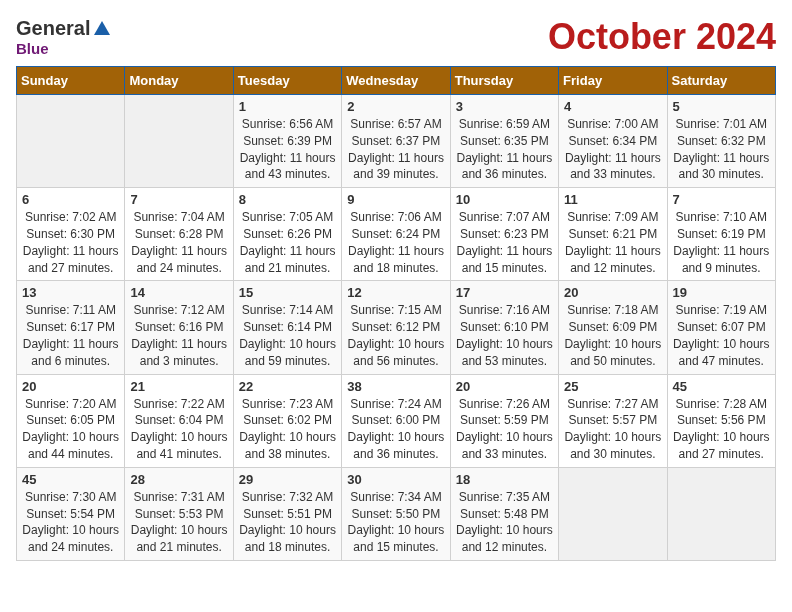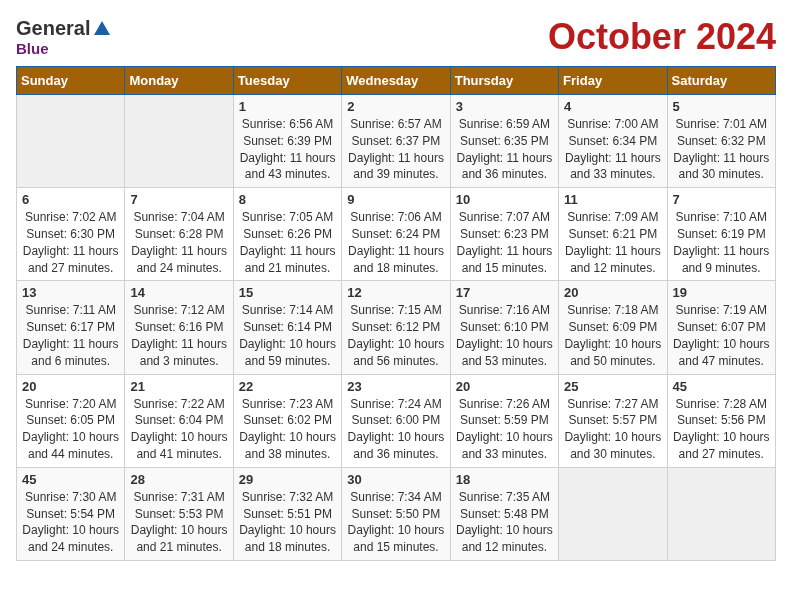--- a/index.html
+++ b/index.html
@@ -210,21 +210,21 @@
         </td>
         <td>
           <span class="day-number">21</span>
           <div class="cell-content">Sunrise: 7:22 AM<br>Sunset: 6:04 PM<br>Daylight: 10 hours and 41 minutes.</div>
         </td>
         <td>
           <span class="day-number">22</span>
           <div class="cell-content">Sunrise: 7:23 AM<br>Sunset: 6:02 PM<br>Daylight: 10 hours and 38 minutes.</div>
         </td>
         <td>
-          <span class="day-number">23</span>
+          <span class="day-number">38</span>
           <div class="cell-content">Sunrise: 7:24 AM<br>Sunset: 6:00 PM<br>Daylight: 10 hours and 36 minutes.</div>
         </td>
         <td>
           <span class="day-number">20</span>
           <div class="cell-content">Sunrise: 7:26 AM<br>Sunset: 5:59 PM<br>Daylight: 10 hours and 33 minutes.</div>
         </td>
         <td>
           <span class="day-number">25</span>
           <div class="cell-content">Sunrise: 7:27 AM<br>Sunset: 5:57 PM<br>Daylight: 10 hours and 30 minutes.</div>
         </td>

